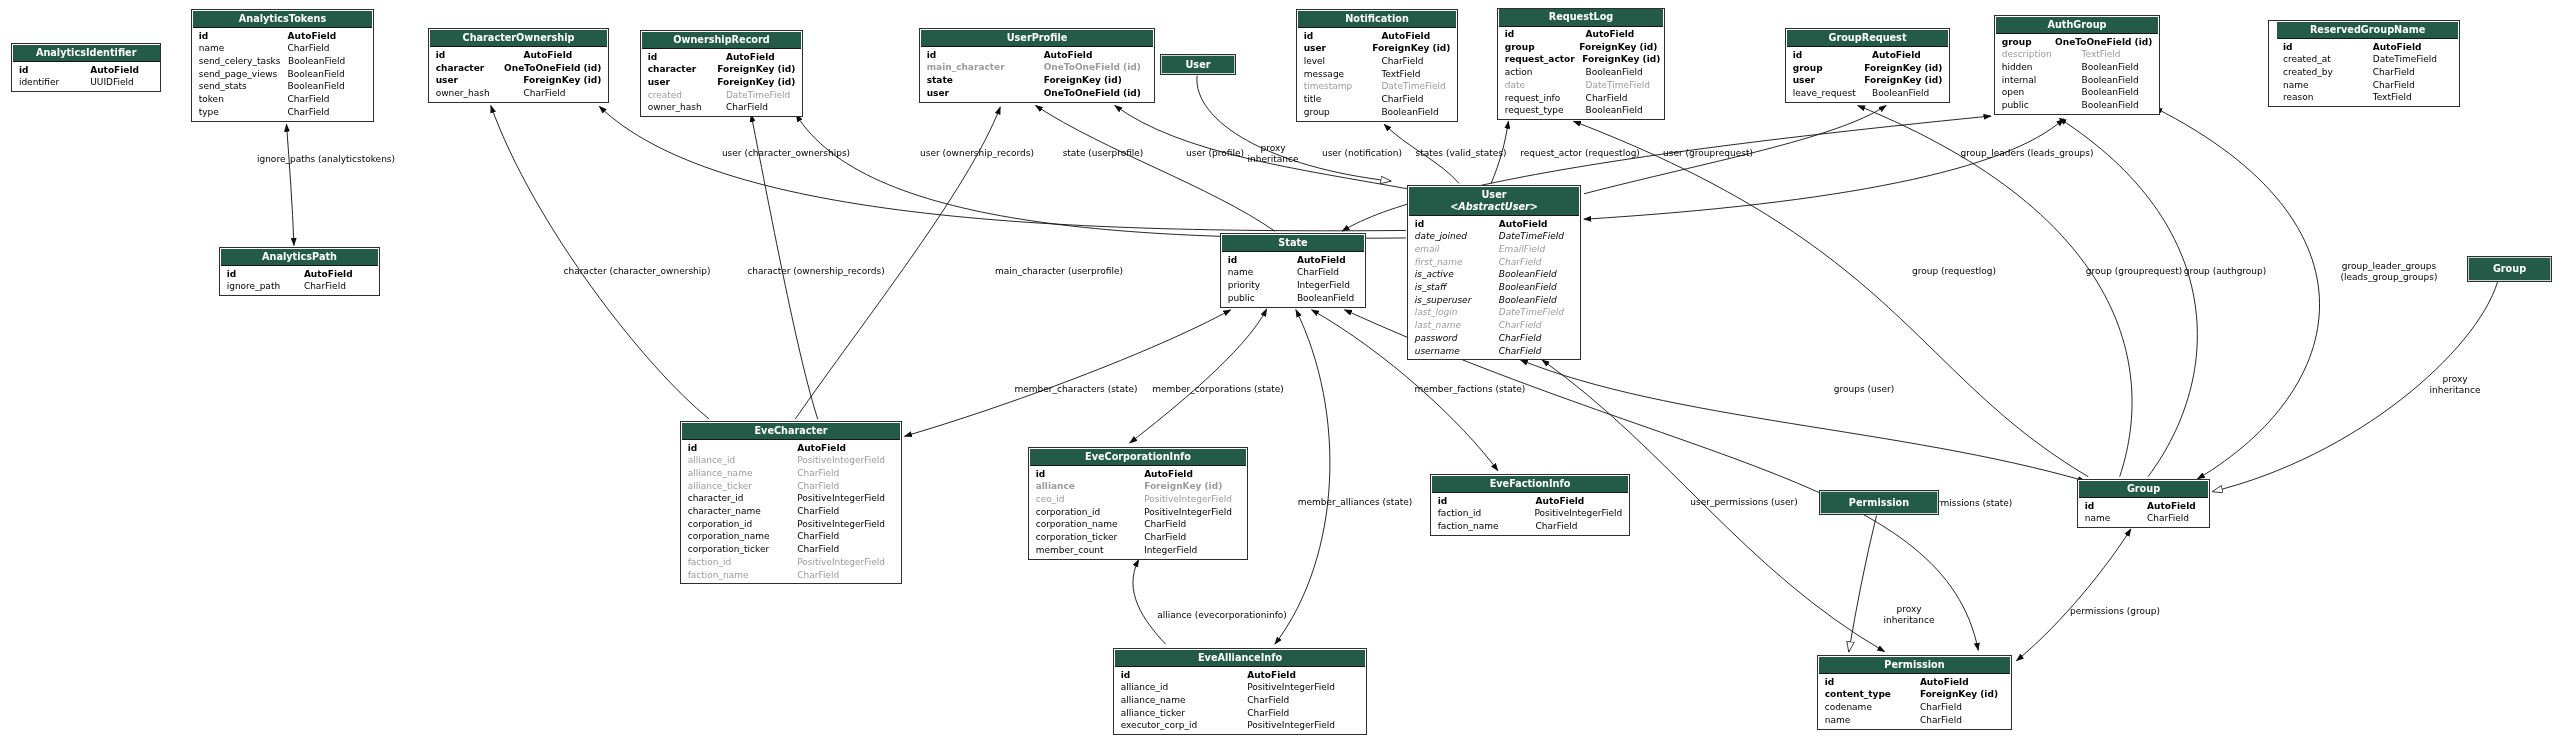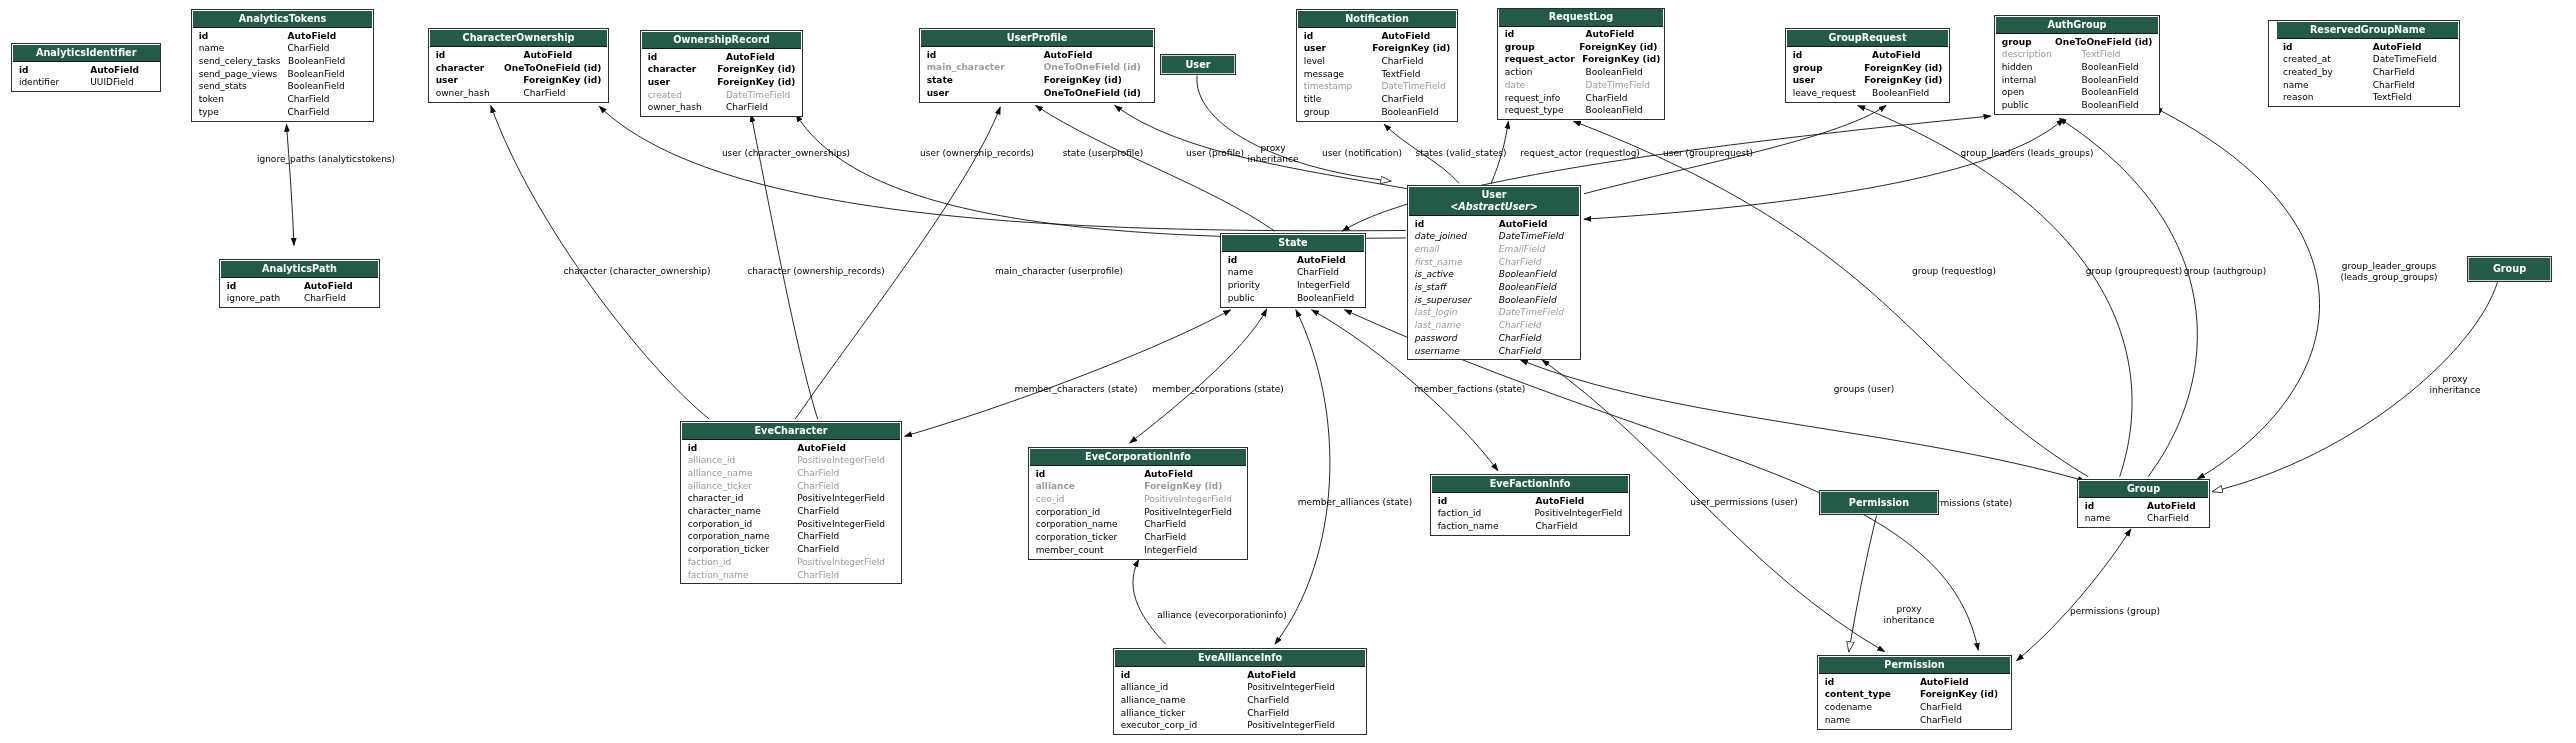--- a/index.html
+++ b/index.html
@@ -351,21 +351,21 @@
         <div class="row">
           <span class="fn">name</span>
           <span class="ft">CharField</span>
         </div>
         <div class="row">
           <span class="fn">reason</span>
           <span class="ft">TextField</span>
         </div>
       </div>
     </div>
-    <div class="tbl" style="left: 219px; top: 247px; width: 161px; margin-top: 12px;">
+    <div class="tbl" style="left: 219px; top: 247px; width: 161px;">
       <div class="tbl-h"><span>AnalyticsPath</span></div>
       <div class="tbl-body">
         <div class="row">
           <span class="fn b">id</span>
           <span class="ft b">AutoField</span>
         </div>
         <div class="row">
           <span class="fn">ignore_path</span>
           <span class="ft">CharField</span>
         </div>

